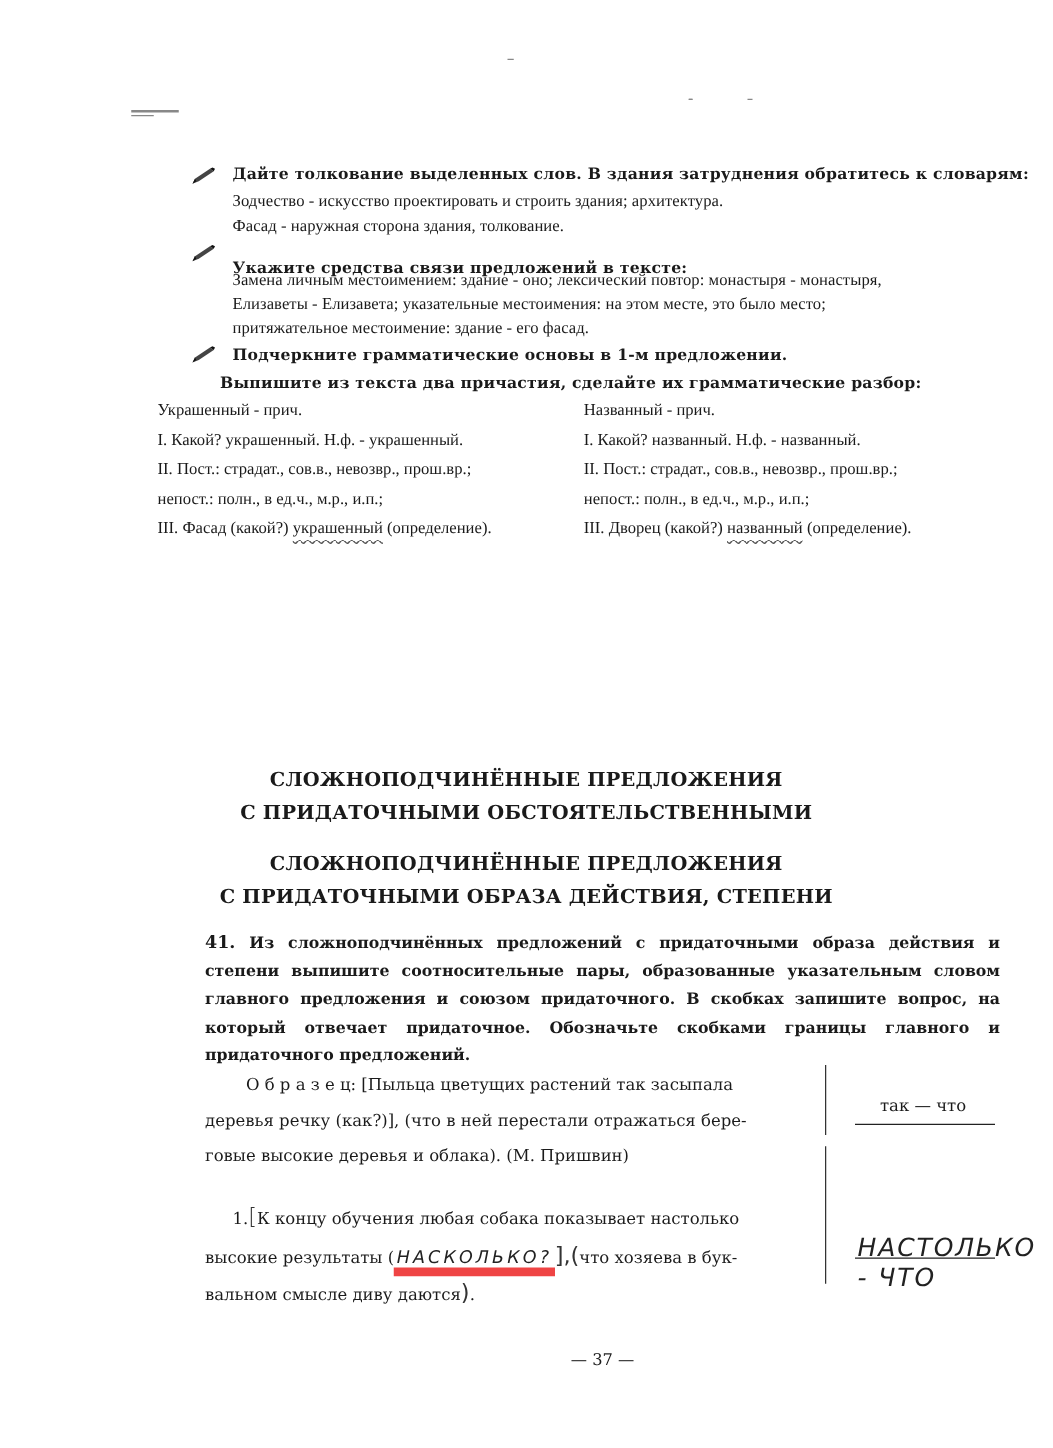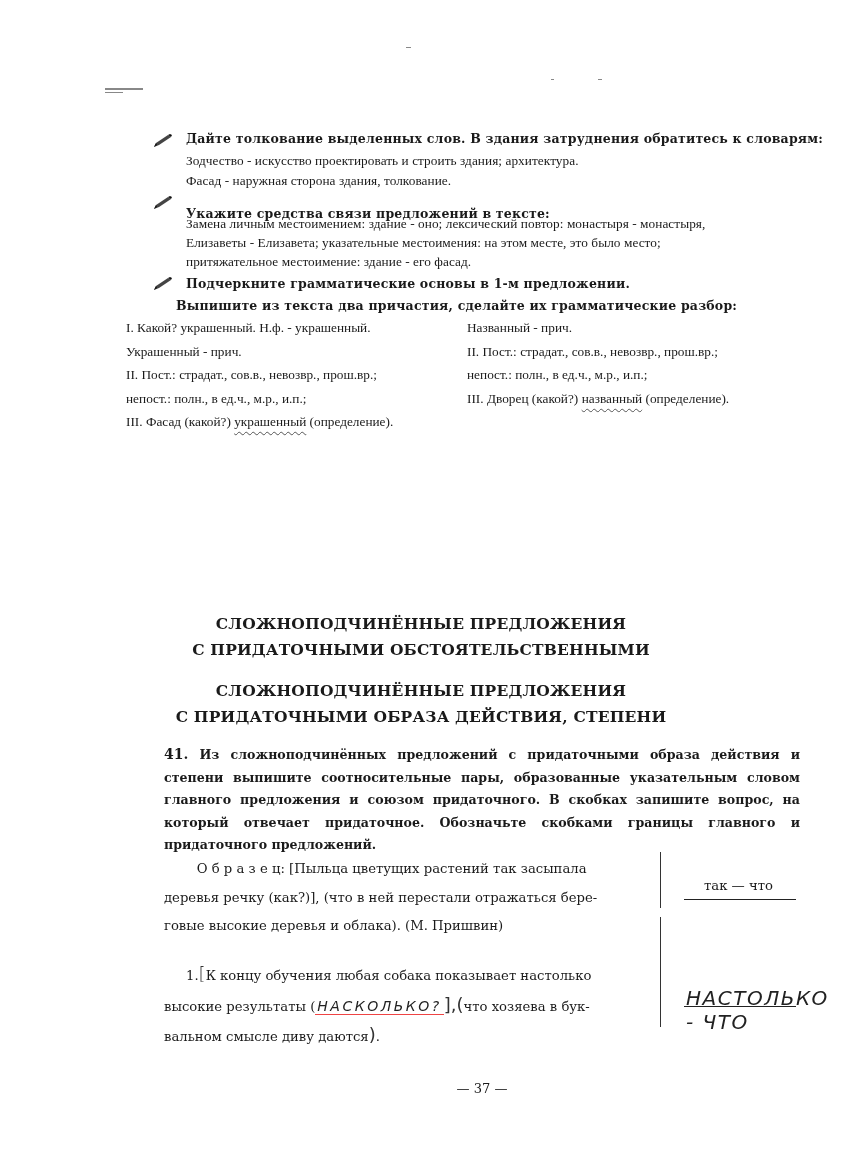--- a/index.html
+++ b/index.html
@@ -51,29 +51,30 @@
 <svg class="pen-icon" style="left:152px;top:276px;" viewBox="0 0 22 16">
   <path d="M2 14 L4 10 L16 2 L19 4 L7 12 Z" fill="#444"></path>
   <path d="M16 2 L19 4 L20 2 L18 1 Z" fill="#111"></path>
   <path d="M2 14 L4 10 L5 12 Z" fill="#111"></path>
 </svg>
 <div class="abs task-title" style="left:186px;top:276px;">Подчеркните грамматические основы в 1-м предложении.</div>
 
 <div class="abs task-title" style="left:176px;top:298px;">Выпишите из текста два причастия, сделайте их грамматические разбор:</div>
 
 <div class="abs" style="left:126px;top:320px;">
+  <div class="col-line">Украшенный - прич.</div>
   <div class="col-line">I. Какой? украшенный. Н.ф. - украшенный.</div>
-  <div class="col-line">Украшенный - прич.</div>
   <div class="col-line">II. Пост.: страдат., сов.в., невозвр., прош.вр.;</div>
   <div class="col-line">непост.: полн., в ед.ч., м.р., и.п.;</div>
   <div class="col-line"><span>III. Фасад (какой?) </span><span class="wavy">украшенный</span><span> (определение).</span></div>
 </div>
 
 <div class="abs" style="left:467px;top:320px;">
   <div class="col-line">Названный - прич.</div>
+  <div class="col-line">I. Какой? названный. Н.ф. - названный.</div>
   <div class="col-line">II. Пост.: страдат., сов.в., невозвр., прош.вр.;</div>
   <div class="col-line">непост.: полн., в ед.ч., м.р., и.п.;</div>
   <div class="col-line"><span>III. Дворец (какой?) </span><span class="wavy">названный</span><span> (определение).</span></div>
 </div>
 
 <div class="abs heading" style="top:614px;">СЛОЖНОПОДЧИНЁННЫЕ ПРЕДЛОЖЕНИЯ</div>
 <div class="abs heading" style="top:640px;">С ПРИДАТОЧНЫМИ ОБСТОЯТЕЛЬСТВЕННЫМИ</div>
 <div class="abs heading" style="top:681px;">СЛОЖНОПОДЧИНЁННЫЕ ПРЕДЛОЖЕНИЯ</div>
 <div class="abs heading" style="top:707px;">С ПРИДАТОЧНЫМИ ОБРАЗА ДЕЙСТВИЯ, СТЕПЕНИ</div>
 
@@ -92,21 +93,21 @@
 <div class="vline" style="left:660px;top:917px;height:110px;"></div>
 
 <div class="abs body-text" style="left:704px;top:876px;line-height:20px;">так — что</div>
 <div class="hline" style="left:684px;top:899px;width:112px;"></div>
 
 <div class="abs body-text" style="left:164px;top:960px;">
   <div style="padding-left:22px;">
     <span>1.</span><span style="font-family:'DejaVu Sans',sans-serif;font-size:18px;font-weight:100;color:#333;">[</span><span>К концу обучения любая собака показывает настолько</span>
   </div>
   <div>
-    <span>высокие результаты (</span><span class="hand" style="border-bottom:1px solid #ef4444;padding:0 2px;">НАСКОЛЬКО?</span><span style="font-family:'DejaVu Sans',sans-serif;font-size:18px;color:#333;">],(</span><span>что хозяева в бук-</span>
+    <span>высокие результаты (</span><span class="hand" style="border-bottom:7px solid #ef4444;padding:0 2px;">НАСКОЛЬКО?</span><span style="font-family:'DejaVu Sans',sans-serif;font-size:18px;color:#333;">],(</span><span>что хозяева в бук-</span>
   </div>
   <div>
     <span>вальном смысле диву даются</span><span style="font-family:'DejaVu Sans',sans-serif;font-size:18px;color:#333;">)</span><span>.</span>
   </div>
 </div>
 
 <div class="abs hand" style="left:686px;top:986px;letter-spacing:1.5px;font-size:20px;">НАСТОЛЬКО - ЧТО</div>
 <div class="hline" style="left:684px;top:1006px;width:112px;"></div>
 
 <div class="abs" style="left:0;width:964px;top:1081px;text-align:center;font-family:'DejaVu Serif',serif;font-size:13px;">— 37 —</div>

